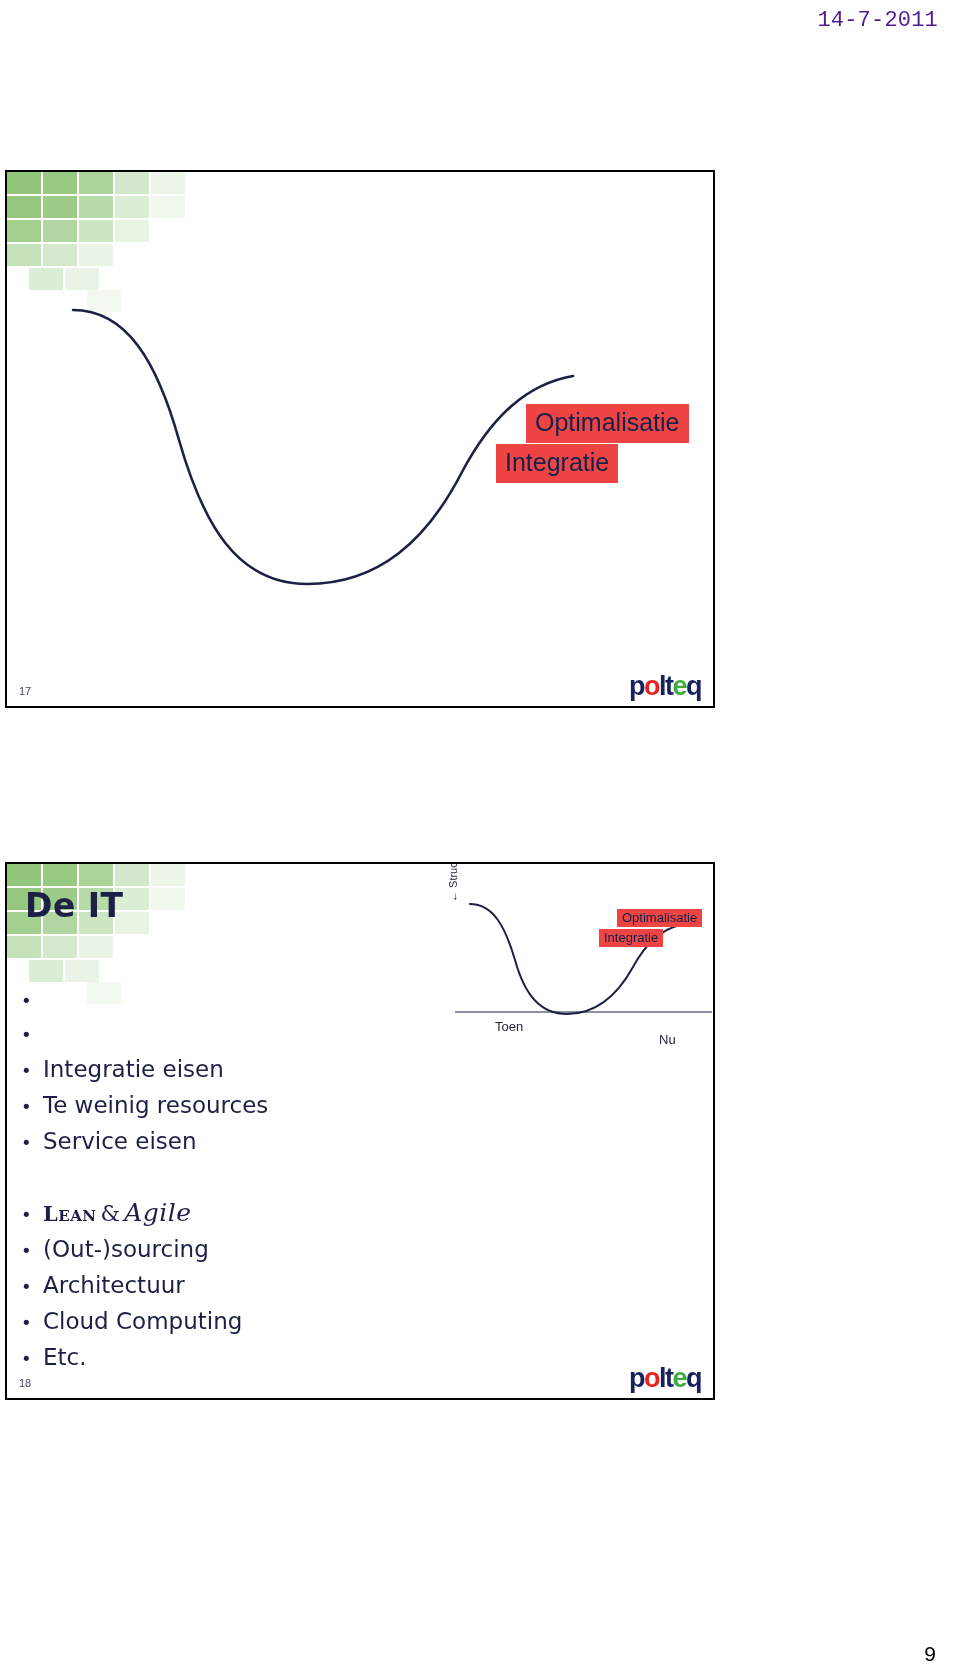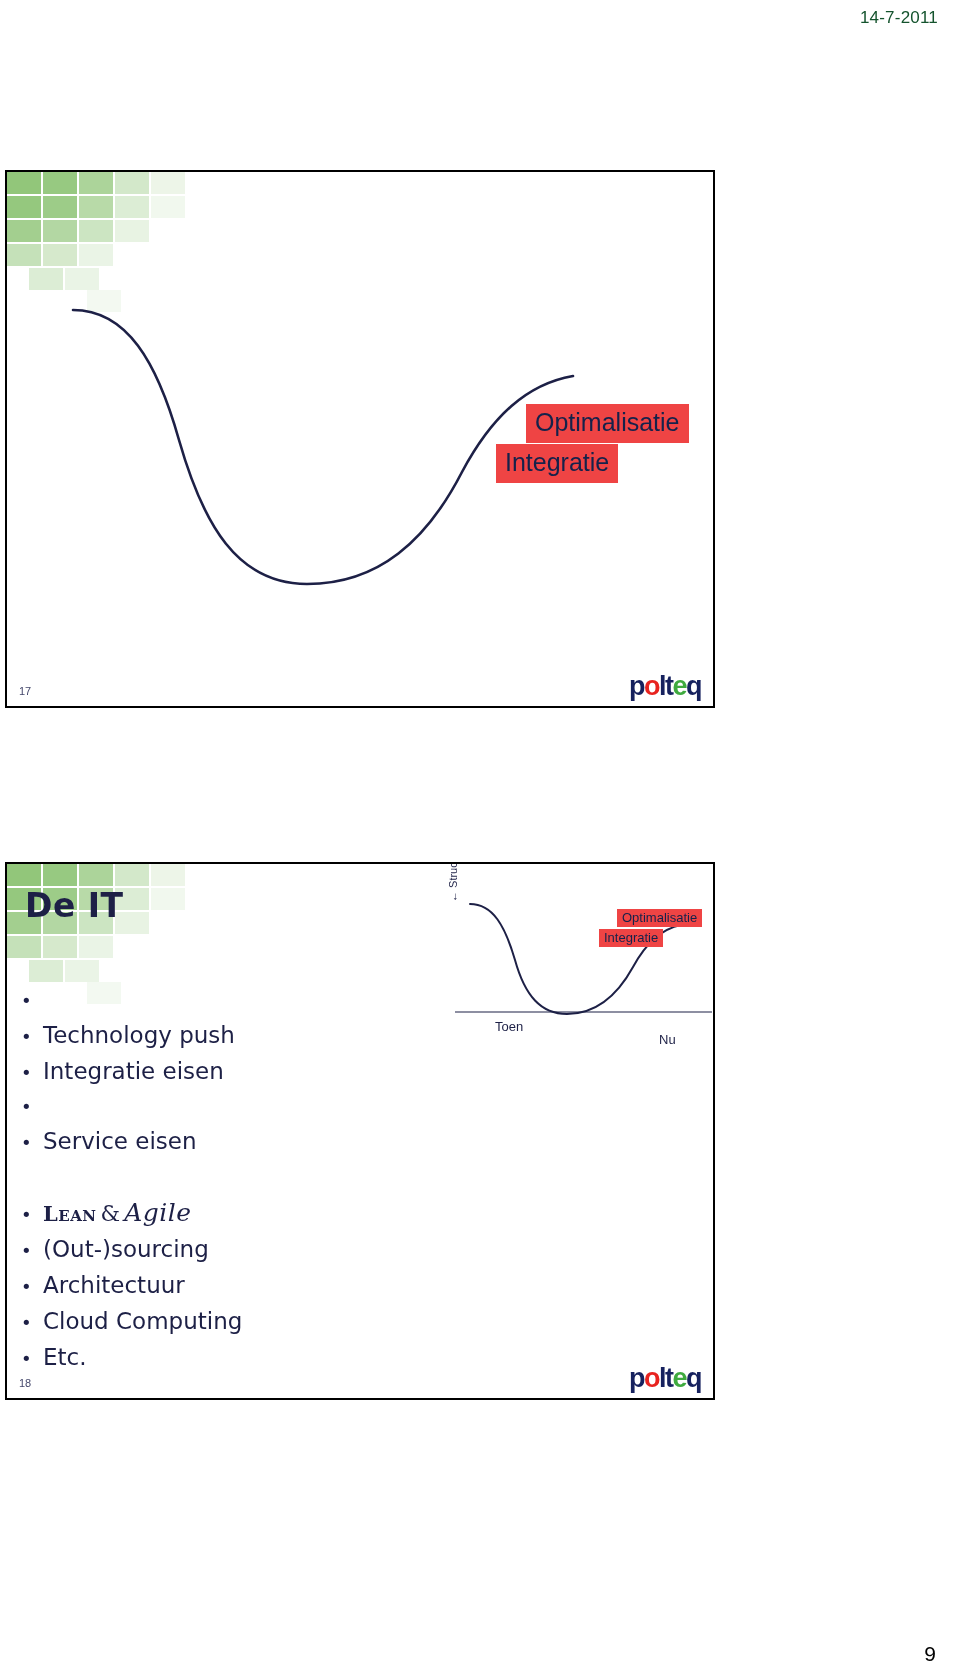--- a/index.html
+++ b/index.html
@@ -14,23 +14,23 @@
     font-family: "DejaVu Sans", sans-serif;
     color: #1d2046;
     overflow: hidden;
   }
 
   
   .page-date {
     position: absolute;
     top: 8px;
     right: 22px;
-    font-family: Liberation Sans, sans-serif;
-    font-size: 17px;
-    color: #14532d;
+    font-family: Liberation Mono, monospace;
+    font-size: 22px;
+    color: #4c1d95;
     letter-spacing: 0.2px;
   }
   .page-number {
     position: absolute;
     right: 24px;
     bottom: 10px;
     font-family: "Liberation Sans", sans-serif;
     font-size: 21px;
     color: #000000;
   }
@@ -312,28 +312,28 @@
   </div>
 
   <div class="slide-title">De IT</div>
 
   <ul class="bullets" id="bullets-top">
     <li>
       <span class="dot">•</span>
     </li>
     <li>
       <span class="dot">•</span>
-      <span class="txt">Technology push</span>
     </li>
     <li>
       <span class="dot">•</span>
       <span class="txt">Integratie eisen</span>
     </li>
     <li>
       <span class="dot">•</span>
+      <span class="txt">Te weinig resources</span>
     </li>
     <li>
       <span class="dot">•</span>
       <span class="txt">Service eisen</span>
     </li>
   </ul>
 
   <ul class="bullets" id="bullets-bottom">
     <li>
       <span class="dot">•</span>

